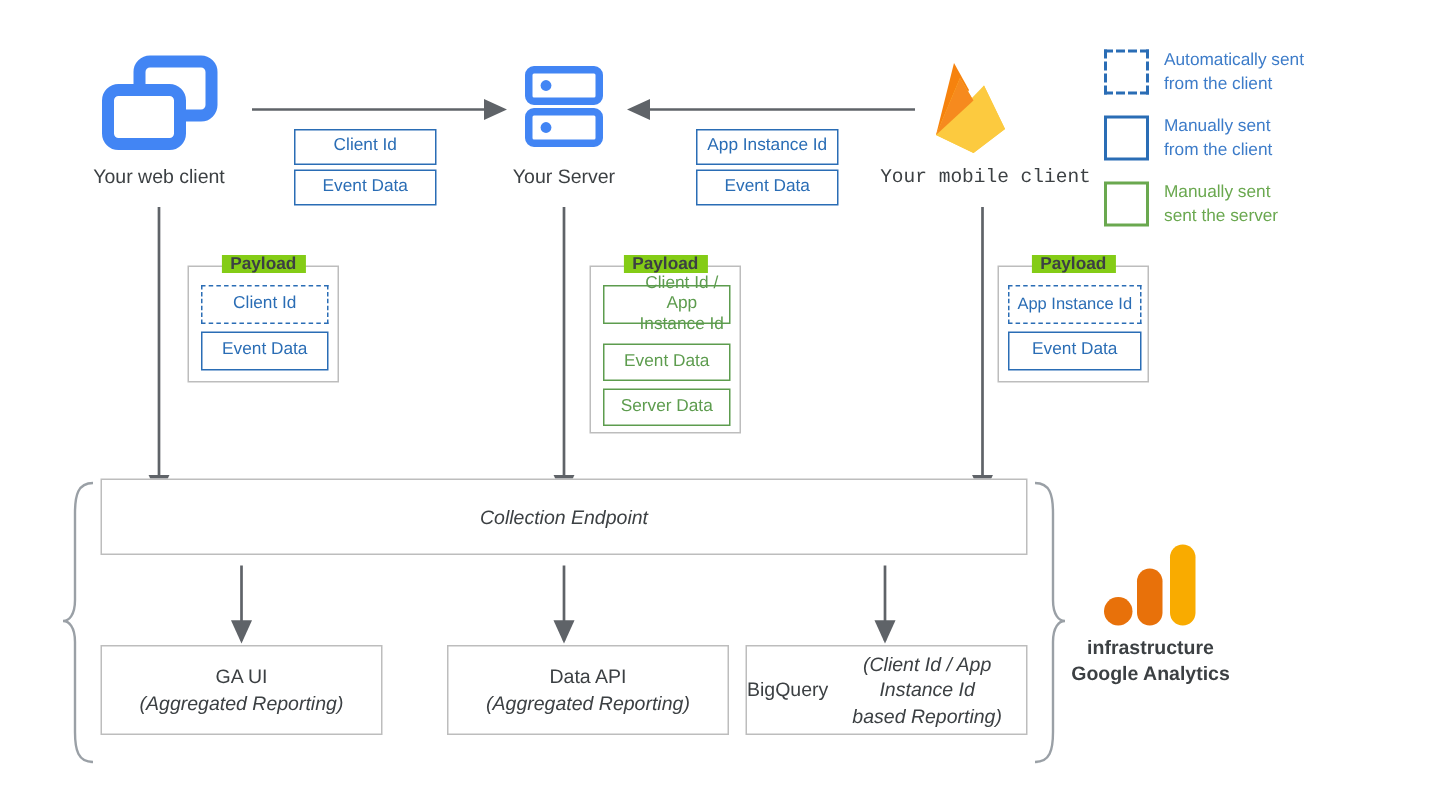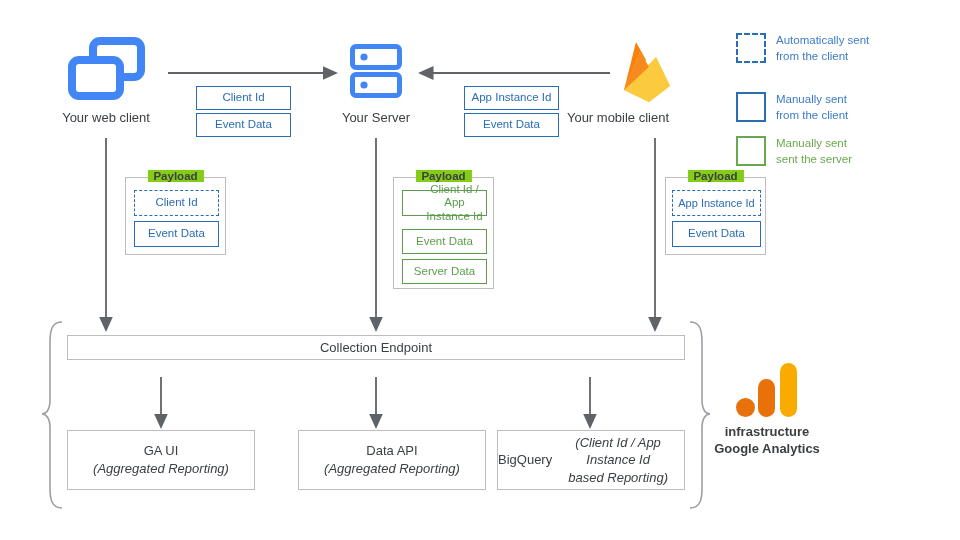--- a/index.html
+++ b/index.html
@@ -107,21 +107,21 @@
 
   <div class="abs" style="left:618px;top:36px;width:62px;height:68px;">
     <svg viewBox="0 0 62 68" style="width:62px;height:68px;">
       <path d="M6,54 L18,6 L28,24 L16,48 z" fill="#f6820d"></path>
       <path d="M6,54 L22,16 L31,31 L38,21 L52,50 z" fill="#fcca3f"></path>
       <path d="M6,54 L31,66 L52,50 L38,21 z" fill="#fcca3f"></path>
       <path d="M6,54 L22,16 L31,31 L22,46 z" fill="#f68a1e"></path>
       <path d="M6,54 L31,66 L52,50 L31,31 z" fill="#fcca3f"></path>
     </svg>
   </div>
-  <div class="abs node-label" style="left:538px;top:110px;width:160px;">Your mobile client</div>
+  <div class="abs node-label" style="left:577px;top:110px;width:160px;font-family:Liberation Mono, monospace;">Your mobile client</div>
 
   <div class="abs chip blue" style="left:196px;top:86px;width:95px;height:24px;">Client Id</div>
   <div class="abs chip blue" style="left:196px;top:113px;width:95px;height:24px;">Event Data</div>
 
   <div class="abs chip blue" style="left:464px;top:86px;width:95px;height:24px;">App Instance Id</div>
   <div class="abs chip blue" style="left:464px;top:113px;width:95px;height:24px;">Event Data</div>
 
   <div class="abs payload" style="left:125px;top:177px;width:101px;height:78px;">
     <div class="payload-title">Payload</div>
     <div class="chip blue-dash" style="position:absolute;left:8px;top:12px;width:85px;height:26px;">Client Id</div>
@@ -135,21 +135,21 @@
     <div class="chip green" style="position:absolute;left:8px;top:51px;width:85px;height:25px;">Event Data</div>
     <div class="chip green" style="position:absolute;left:8px;top:81px;width:85px;height:25px;">Server Data</div>
   </div>
 
   <div class="abs payload" style="left:665px;top:177px;width:101px;height:78px;">
     <div class="payload-title">Payload</div>
     <div class="chip blue-dash" style="position:absolute;left:6px;top:12px;width:89px;height:26px;font-size:11px;">App Instance Id</div>
     <div class="chip blue" style="position:absolute;left:6px;top:43px;width:89px;height:26px;">Event Data</div>
   </div>
 
-  <div class="abs gbox" style="left:67px;top:335px;width:618px;height:25px;">
+  <div class="abs gbox" style="left:67px;top:319px;width:618px;height:51px;font-style:italic;">
     <span>Collection Endpoint</span>
   </div>
 
   <div class="abs gbox" style="left:67px;top:430px;width:188px;height:60px;flex-direction:column;">
     <div>GA UI</div>
     <div class="it">(Aggregated Reporting)</div>
   </div>
 
   <div class="abs gbox" style="left:282px;top:430px;width:188px;height:60px;flex-direction:column;margin-left:16px;">
     <div>Data API</div>
@@ -169,21 +169,21 @@
       <circle cx="9.5" cy="44.5" r="9.5" fill="#e8710a"></circle>
     </svg>
   </div>
   <div class="abs ga-caption" style="left:687px;top:424px;width:160px;">
     <div>infrastructure</div>
     <div>Google Analytics</div>
   </div>
 
   <div class="abs" style="left:736px;top:33px;width:215px;">
 
-    <div class="legend-row" style="margin-bottom:28px;">
+    <div class="legend-row" style="margin-bottom:13px;">
       <div class="legend-swatch sw-dash"></div>
       <div class="legend-text lt-blue">
         <div>Automatically sent</div>
         <div>from the client</div>
       </div>
     </div>
 
     <div class="legend-row" style="margin-bottom:13px;">
       <div class="legend-swatch sw-blue"></div>
       <div class="legend-text lt-blue">

